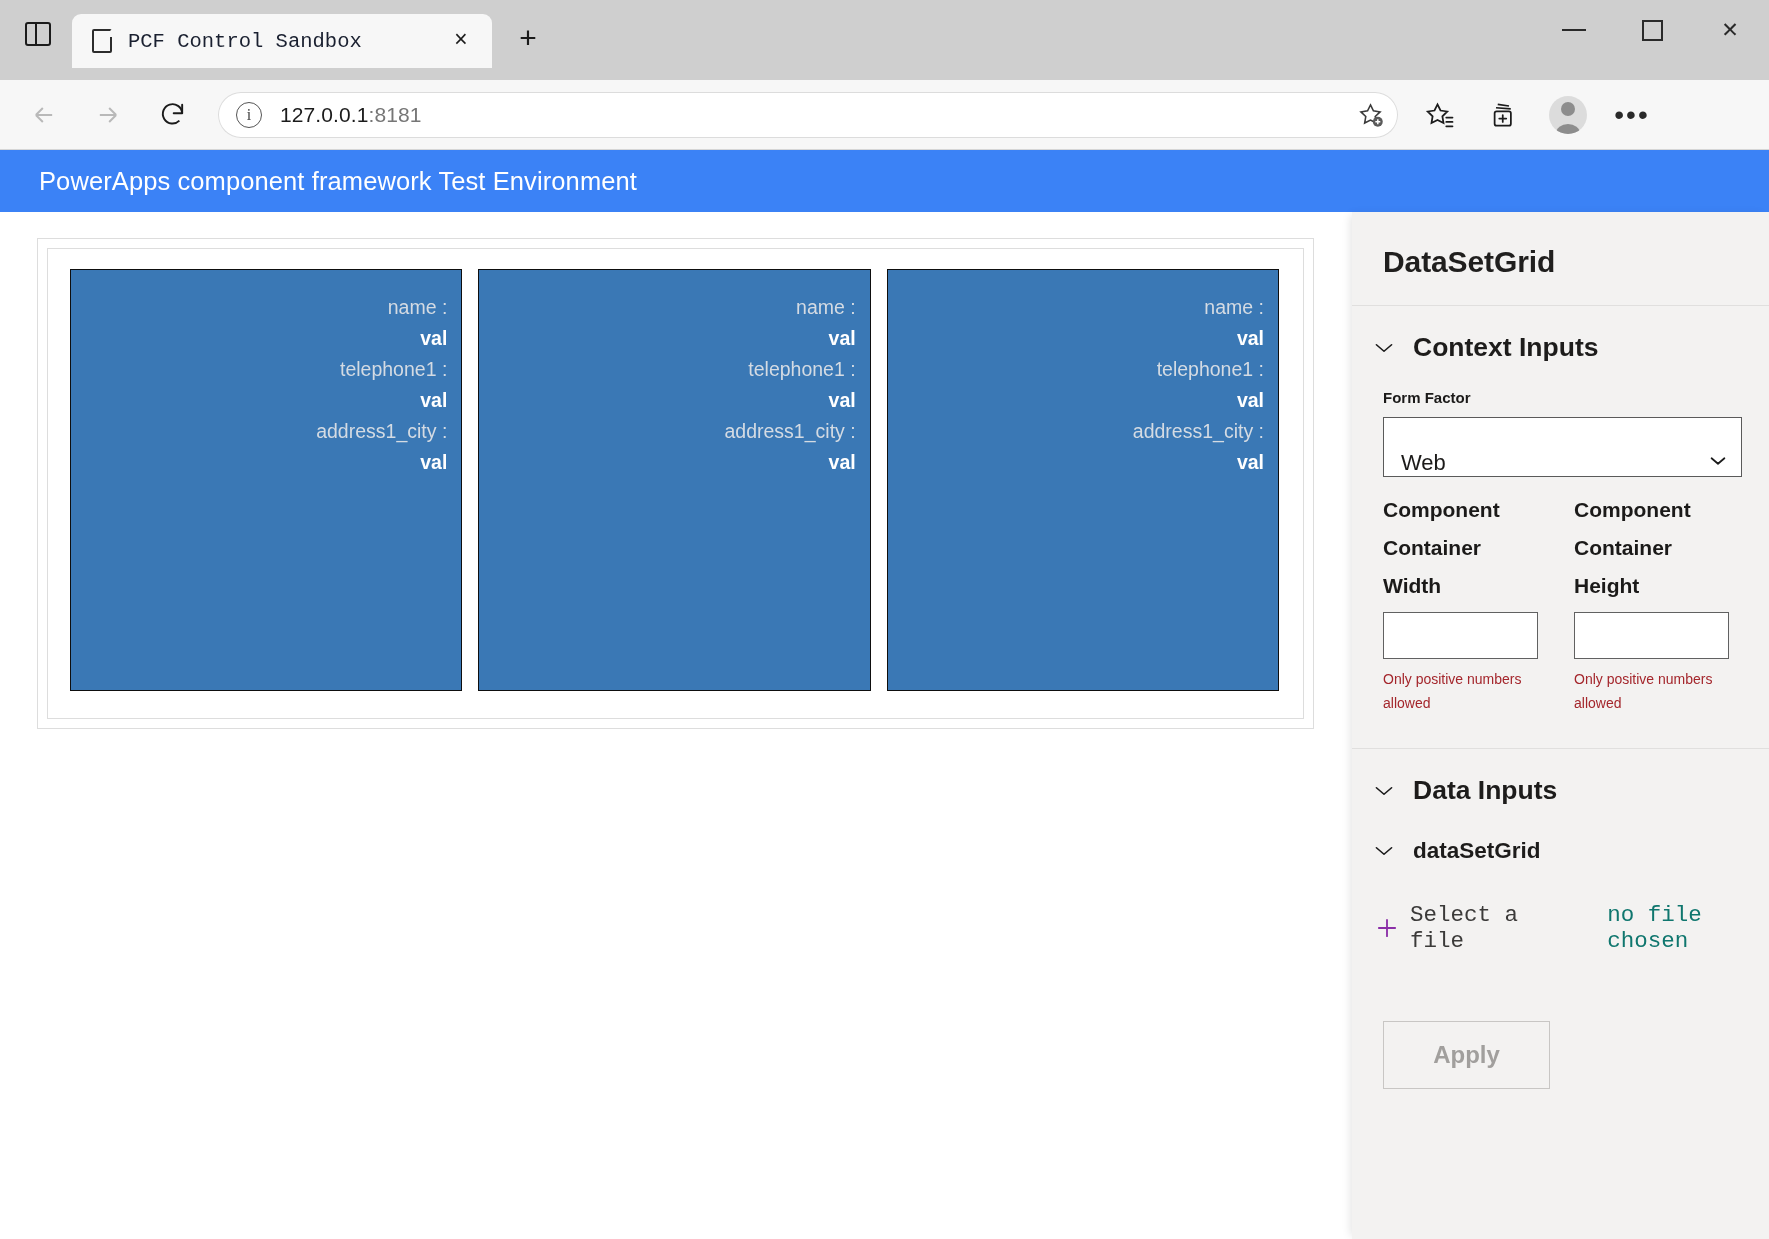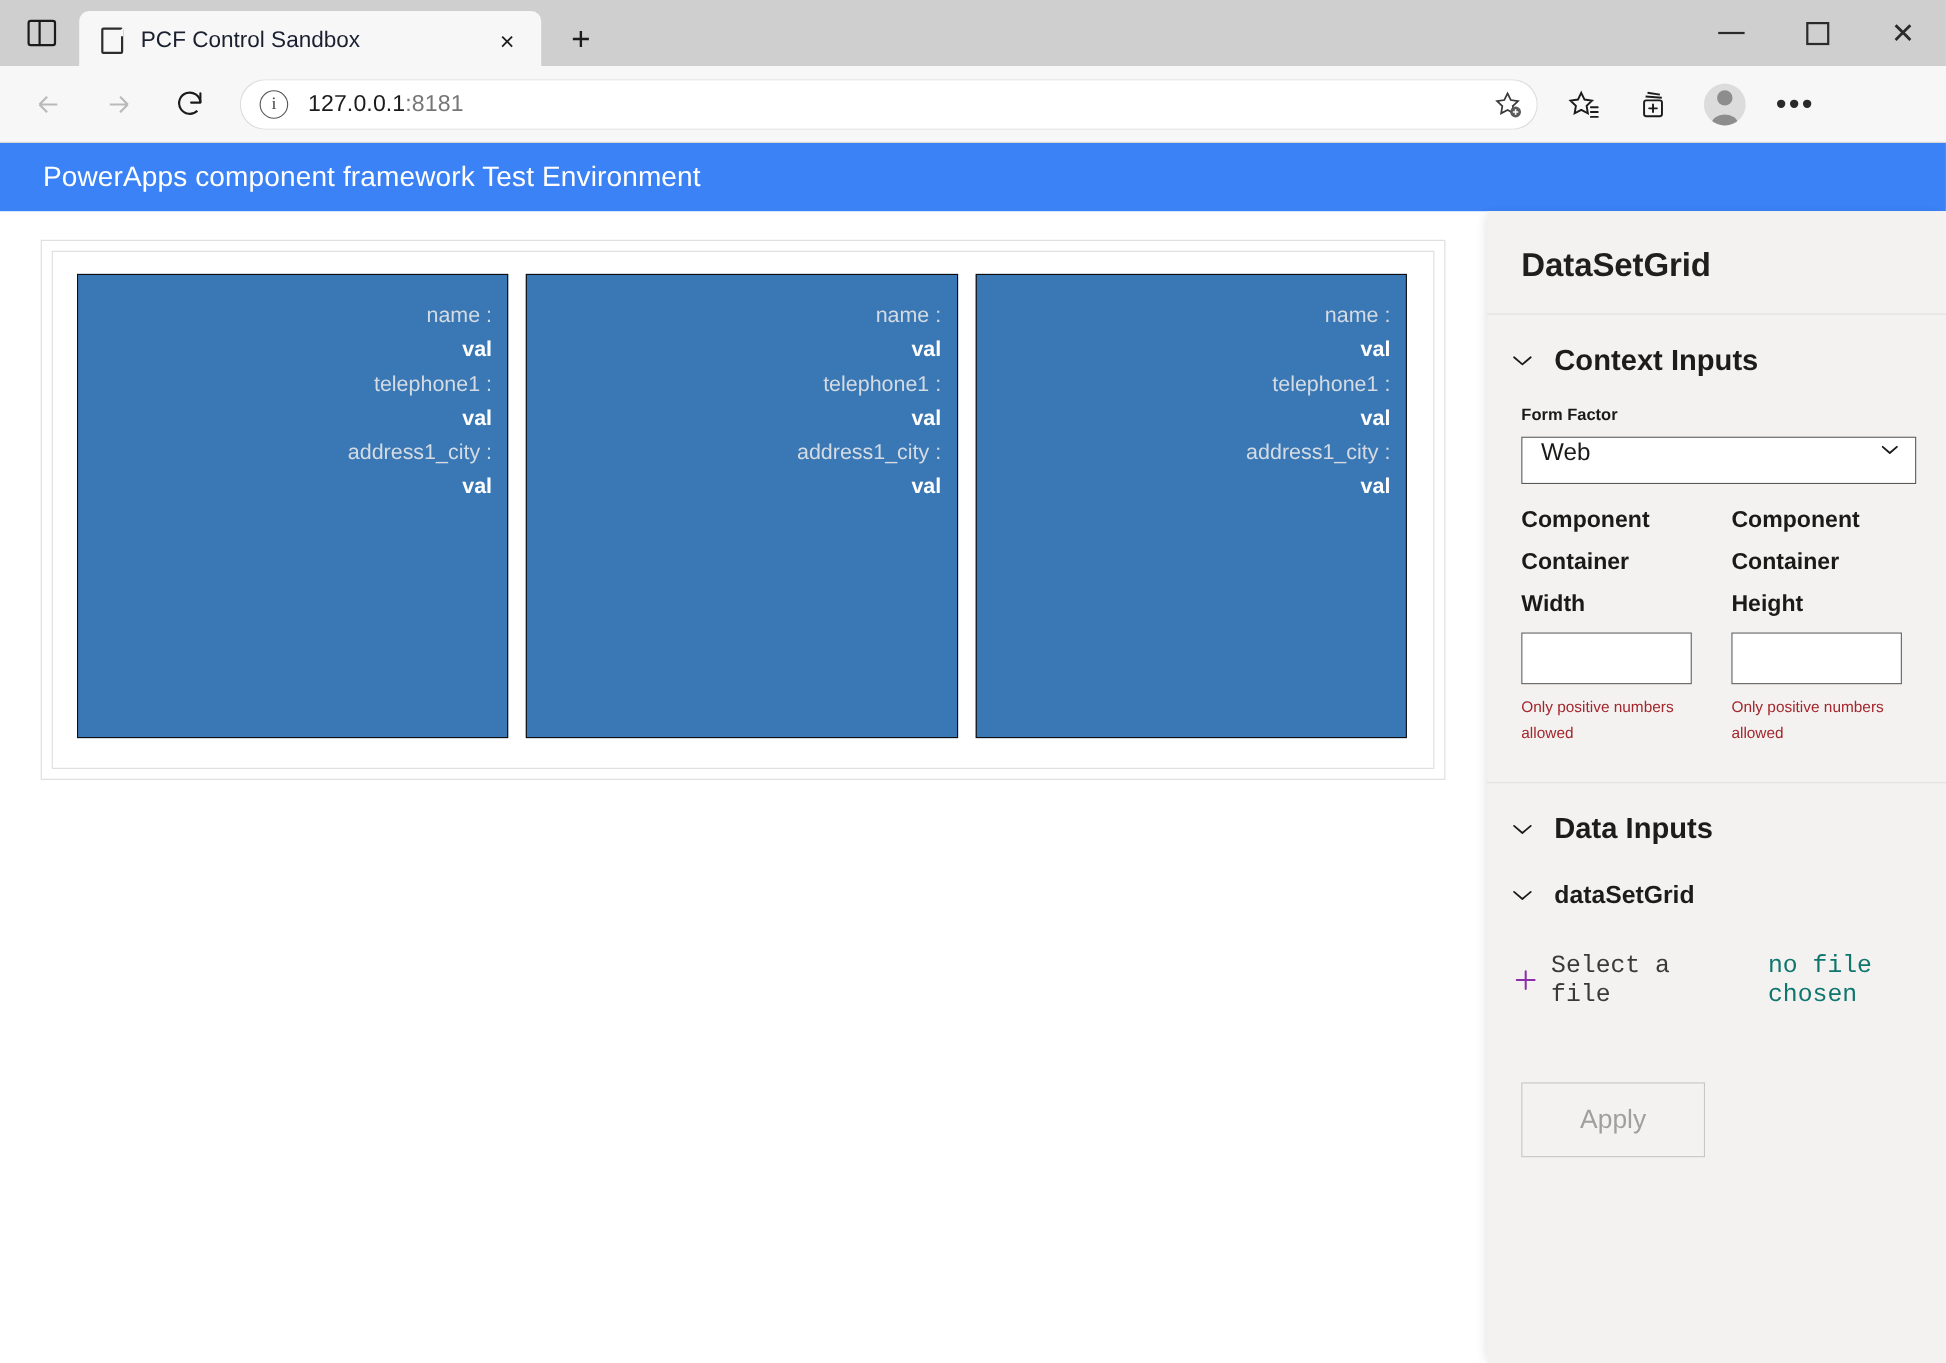--- a/index.html
+++ b/index.html
@@ -7,25 +7,26 @@
     width: 1769px; height: 1239px;
     overflow: hidden;
     font-family: "Liberation Sans", sans-serif;
     background: #ffffff;
   }
 
   
   .window { width: 1769px; height: 1239px; position: relative; display: flex; flex-direction: column; background:#fff; }
 
   .titlebar {
-    height: 60px;
+    height: 80px;
     background: #cfcfcf;
-    display: flex; align-items: center;
+    display: flex; align-items: flex-start;
     position: relative;
     flex: 0 0 auto;
+    font-family: Liberation Mono, monospace;
   }
   .tab-strip { display: flex; align-items: flex-end; height: 68px; padding-left: 10px; }
   .tab-sidebar-btn {
     width: 56px; height: 68px;
     display: flex; align-items: center; justify-content: center;
     cursor: pointer;
   }
   .sidebar-glyph {
     width: 26px; height: 24px; border: 2.3px solid #1b1b1b; border-radius: 3px;
     position: relative;
@@ -218,22 +219,22 @@
   .section-title {
     font-size: 26.5px; font-weight: bold; color: #1d1c1b;
     margin-left: 14px;
   }
   .field-label {
     font-size: 15px; color: #1b1a19; font-weight: bold;
     padding-left: 31px; margin-top: 26px;
   }
   .select-wrap { padding: 0 27px 0 31px; margin-top: 11px; }
   .select-box {
-    height: 43px; background: #fff; border: 1px solid #5a5a5a;
-    display: flex; align-items: flex-start; padding: 0 12px 0 17px;
+    height: 60px; background: #fff; border: 1px solid #5a5a5a;
+    display: flex; align-items: flex-end; padding: 0 12px 0 17px;
     cursor: pointer;
   }
   .select-value { font-size: 22px; color: #1b1a19; flex: 1 1 auto; }
 
   .two-col { display: flex; padding: 0 20px 0 31px; margin-top: 14px; gap: 36px; }
   .col { width: 155px; }
   .col-label {
     font-size: 21px; font-weight: bold; color: #1b1a19; line-height: 38px;
   }
   .num-input {
@@ -259,21 +260,21 @@
     width: 34px; height: 34px; display:flex; align-items:center; justify-content:center;
     color: #8a2be2; cursor: pointer;
   }
   .select-file-label { font-size: 22.5px; color: #3b3a39; margin-left: 9px; cursor: pointer; }
   .no-file { font-size: 22.5px; color: #0f766e; margin-left: 47px; }
 
   .apply-wrap { padding-left: 31px; margin-top: 67px; }
   .apply-btn {
     width: 167px; height: 68px;
     background: #f3f2f1; border: 1px solid #c8c6c4;
-    color: #a19f9d; font-size: 24px; font-weight: normal;
+    color: #a19f9d; font-size: 24px; font-weight: bold;
     font-family: "Liberation Sans", sans-serif;
     cursor: default;
   }
 </style>
 </head>
 <body>
 
 <div class="window">
 
   <div class="titlebar">

